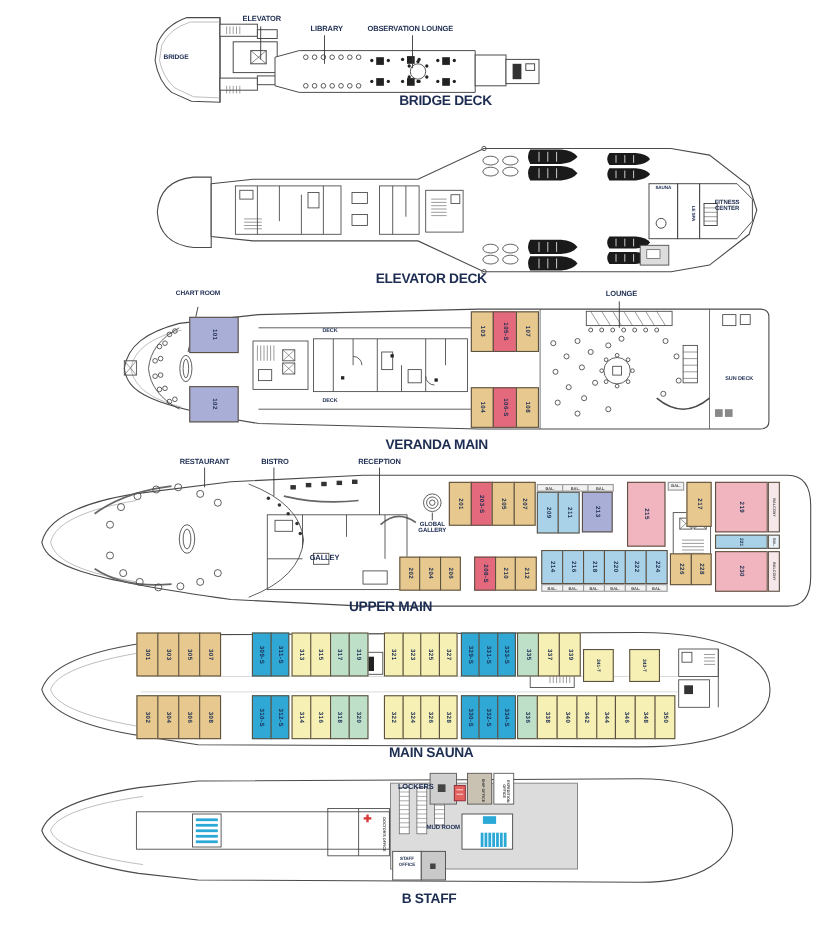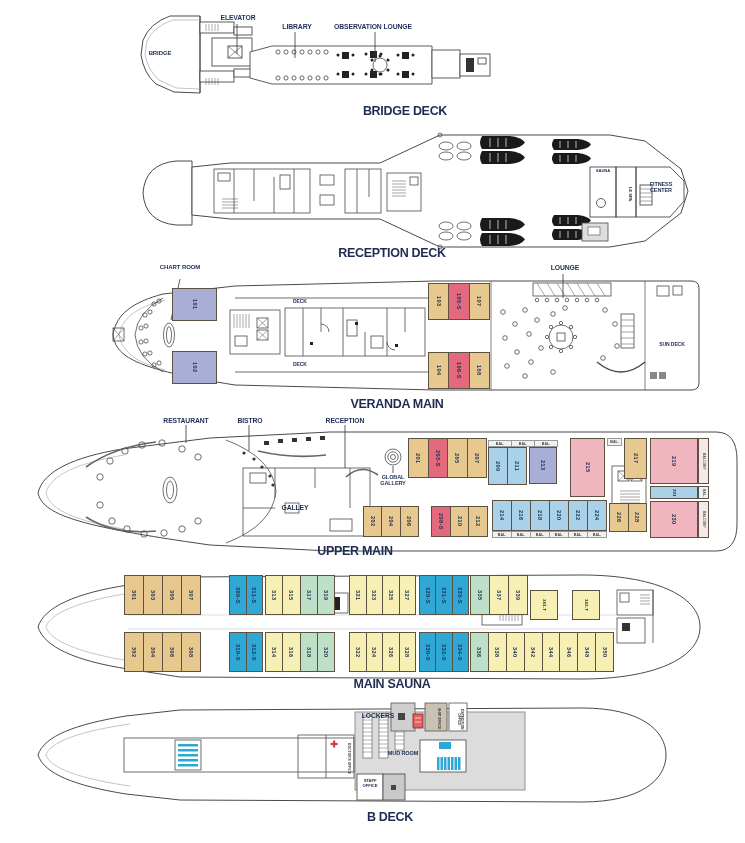--- a/index.html
+++ b/index.html
@@ -105,21 +105,21 @@
     <g stroke="#333" stroke-width="0.8">
       <line x1="107" y1="14" x2="107" y2="44"></line>
       <line x1="165" y1="22" x2="165" y2="48"></line>
       <line x1="245" y1="22" x2="245" y2="52"></line>
     </g>
   </svg>
   <div class="lbl s6" style="left:141px;top:50px;width:38px">BRIDGE</div>
   <div class="lbl s7" style="left:212px;top:14px;width:52px">ELEVATOR</div>
   <div class="lbl s7" style="left:276px;top:23px;width:42px">LIBRARY</div>
   <div class="lbl s7" style="left:317px;top:23px;width:112px">OBSERVATION LOUNGE</div>
-  <div class="deck-title" style="left:340px;top:104px;width:130px">BRIDGE DECK</div>
+  <div class="deck-title" style="left:340px;top:84px;width:130px">BRIDGE DECK</div>
 
   <svg class="plan" style="left:130px;top:123px" width="570" height="138" viewBox="0 0 570 138">
     <g fill="#fff" stroke="#4a4a4a" stroke-width="1">
       <path d="M62,38 L46,38 Q15,41 13,70 Q15,99 46,102 L62,102 Z"></path>
       <path d="M62,44 L100,40 L250,40 L310,12 L480,12 L515,18 L551,46 L558,68 L551,90 L515,118 L480,124 L310,124 L250,96 L100,96 L62,92 Z"></path>
     </g>
     <g fill="none" stroke="#4a4a4a" stroke-width="0.8">
       <rect x="84" y="46" width="96" height="44"></rect>
       <path d="M104,46 V90 M124,46 V78 M144,54 V90 M164,46 V90"></path>
       <rect x="88" y="50" width="12" height="8"></rect>
@@ -166,21 +166,21 @@
       <rect x="486" y="44" width="20" height="50"></rect>
       <path d="M506,44 L540,44 L554,58 L554,78 L540,94 L506,94 Z"></path>
       <circle cx="471" cy="80" r="4.5"></circle>
       <rect x="510" y="62" width="12" height="20"></rect>
       <path d="M510,66 h12 M510,70 h12 M510,74 h12 M510,78 h12" stroke-width="0.5"></path>
     </g>
   </svg>
   <div class="lbl s42" style="left:591px;top:169px;width:24px">SAUNA</div>
   <div class="lbl s42 vert" style="left:618px;top:176px;width:14px;height:36px">LE SPA</div>
   <div class="lbl s55" style="left:644px;top:182px;width:34px">FITNESS CENTER</div>
-  <div class="deck-title" style="left:327px;top:246px;width:130px">RECEPTION DECK</div>
+  <div class="deck-title" style="left:327px;top:246px;width:130px">ELEVATOR DECK</div>
 
   <svg class="plan" style="left:105px;top:262px" width="600" height="142" viewBox="0 0 600 142">
     <path fill="#fff" stroke="#4a4a4a" stroke-width="1" d="M8,73 C11,52 28,40 58,32 L130,24 L330,19 L586,19 Q594,19 594,26 L594,121 Q594,128 586,128 L330,128 L130,123 C28,107 11,94 8,73 Z"></path>
     <path fill="none" stroke="#aaa" stroke-width="0.7" d="M14,73 C17,56 32,45 60,38 M14,73 C17,90 32,101 60,108"></path>
     <g fill="none" stroke="#4a4a4a" stroke-width="0.8">
       <rect x="8" y="66" width="11" height="13"></rect>
         <path d="M8,66 L19,79 M19,66 L8,79" stroke-width="0.5"></path>
       <path d="M58,36 Q32,50 30,73 Q32,96 58,110"></path>
       <circle cx="49" cy="42" r="2.1"></circle>
         <circle cx="54" cy="39" r="2.1"></circle>
@@ -726,15 +726,15 @@
       <rect x="303" y="42.5" width="2.2" height="7"></rect>
         <rect x="300.6" y="44.9" width="7" height="2.2"></rect>
     </g>
   </svg>
   <div class="lbl s7" style="left:356px;top:712px;width:44px">LOCKERS</div>
   <div class="lbl s55" style="left:383px;top:751px;width:40px">MUD ROOM</div>
   <div class="lbl s42" style="left:358px;top:779px;width:24px">STAFF OFFICE</div>
   <div class="vlbl" style="left:341px;top:742px;width:9px;height:34px">DOCTOR'S OFFICE</div>
   <div class="vlbl" style="left:431px;top:706px;width:9px;height:26px">SHIP OFFICE</div>
   <div class="vlbl" style="left:454px;top:705px;width:9px;height:28px">EXPEDITION OFFICE</div>
-  <div class="deck-title" style="left:325px;top:810px;width:130px">B DECK</div>
+  <div class="deck-title" style="left:325px;top:810px;width:130px">B STAFF</div>
 
 </div>
 
 </body></html>

